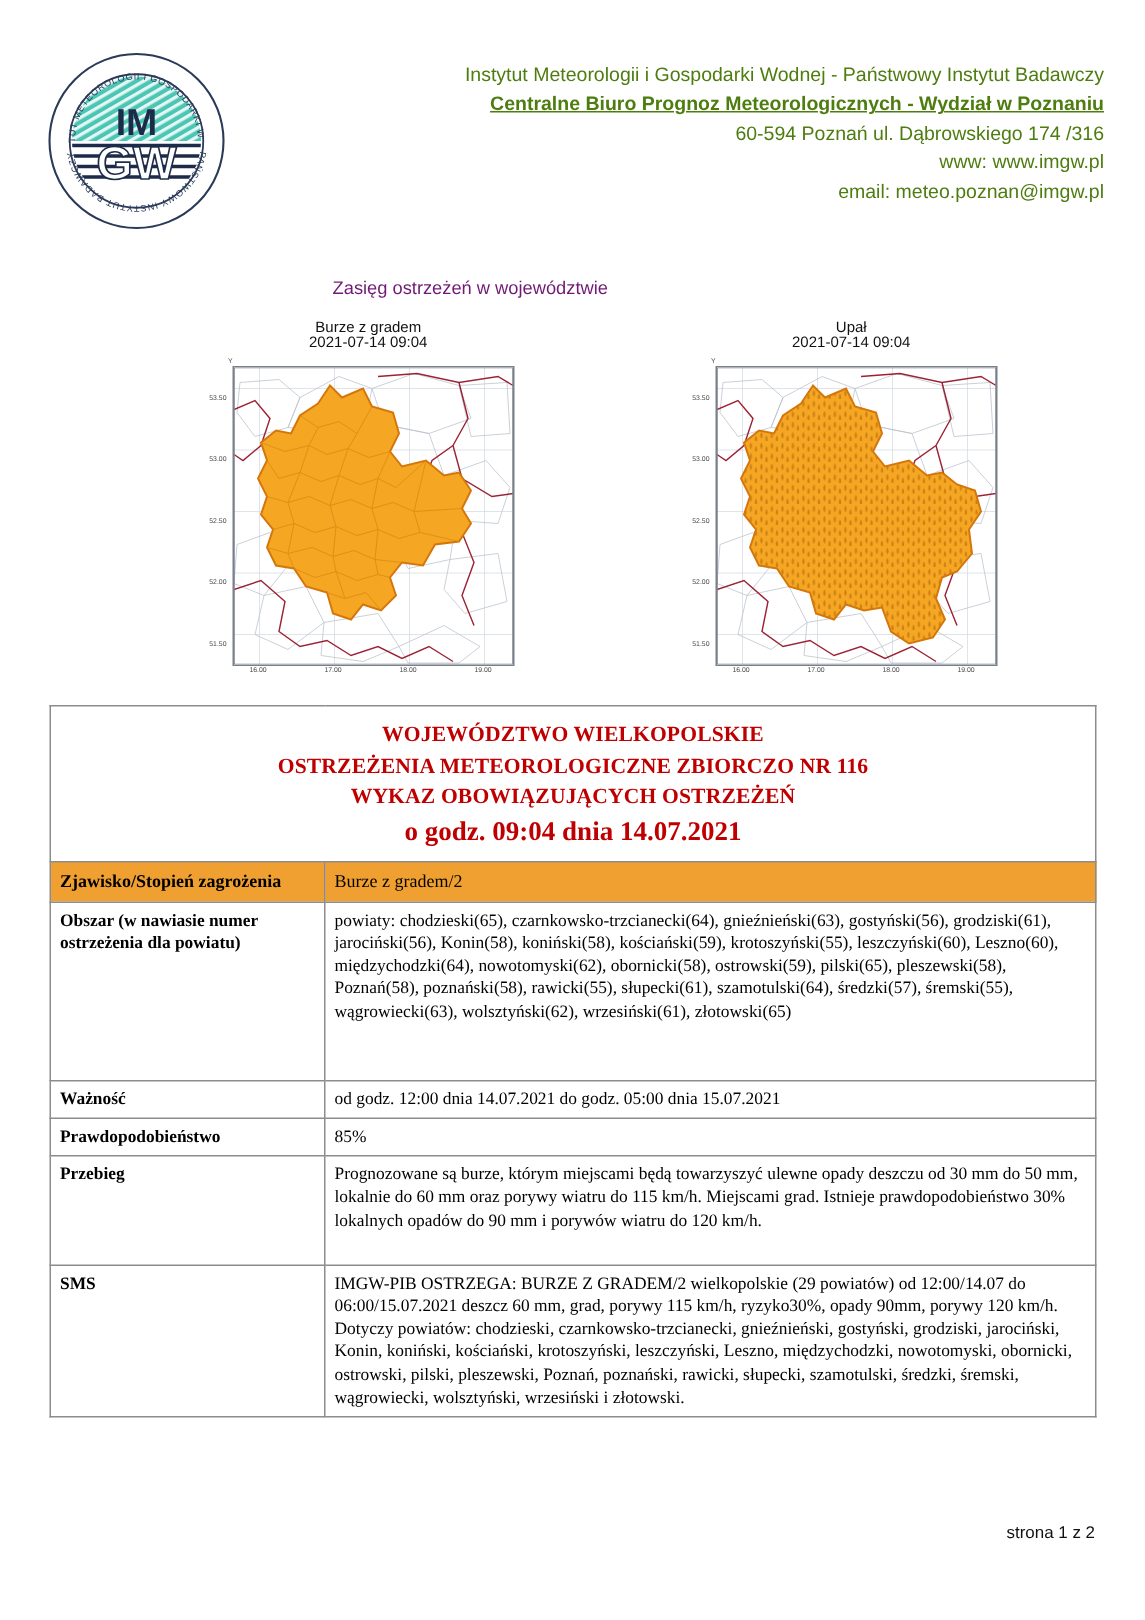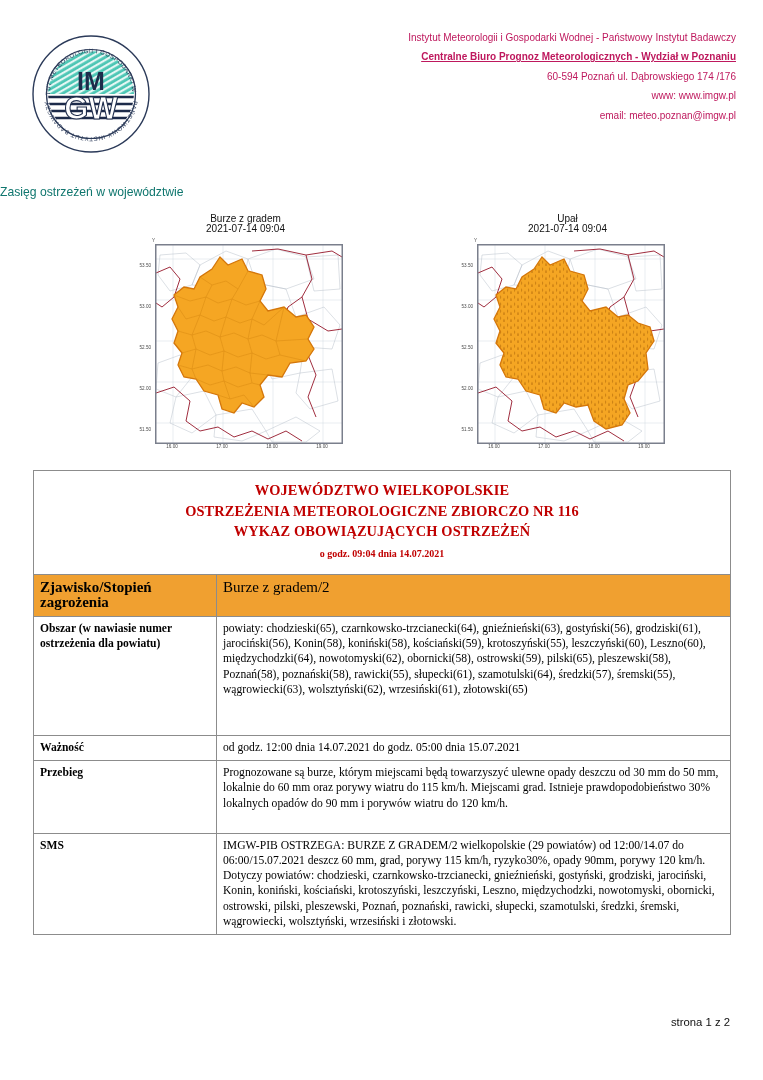--- a/index.html
+++ b/index.html
@@ -26,44 +26,44 @@
   .logo-wrap {
     position: absolute;
     left: 30px;
     top: 33px;
     width: 122px;
     height: 122px;
   }
   .header-text {
     position: absolute;
     right: 27px;
-    top: 28px;
+    top: 40px;
     text-align: right;
     font-family: "Liberation Sans", sans-serif;
-    font-size: 10px;
+    font-size: 13px;
     line-height: 19.4px;
-    color: #be185d;
+    color: #4d7c0f;
     white-space: nowrap;
   }
   .header-text .bold { font-weight: bold; text-decoration: underline; }
 
   
   .maps-section {
     position: absolute;
     top: 172px; left: 0;
     width: 763px;
     height: 296px;
   }
   .zasieg-title {
     position: absolute;
     top: 13px;
     width: 627px;
-    text-align: left;
+    text-align: center;
     font-size: 12.2px;
-    color: #0f766e;
+    color: #701a75;
   }
   .map-block { position: absolute; top: 42px; width: 235px; }
   .map-block.left  { left: 128px; }
   .map-block.right { left: 450px; }
   .map-caption {
     text-align: center;
     font-size: 10px;
     line-height: 10.4px;
     color: #111;
     height: 22px;
@@ -134,27 +134,27 @@
     color: #c00000;
     font-weight: bold;
     padding: 9px 6px 10px 6px !important;
   }
   .title-cell .t-line {
     font-size: 14.4px;
     line-height: 20.5px;
     letter-spacing: 0.1px;
   }
   .title-cell .t-time {
-    font-size: 10px;
+    font-size: 18px;
     line-height: 20px;
     margin-top: 2px;
   }
   .hdr-row td {
     background: #F0A030;
-    font-size: 15px;
+    font-size: 12px;
     padding-top: 5px;
     padding-bottom: 6px;
   }
   .hdr-row td.lbl { font-weight: bold; }
   td.lbl {
     font-weight: bold;
     width: 183px;
   }
   .pad-bottom-big { padding-bottom: 38px !important; }
   .pad-bottom-mid { padding-bottom: 22px !important; }
@@ -210,21 +210,21 @@
       </text>
       <text font-family="Liberation Sans, sans-serif" font-size="6.1" fill="#2b3a59" letter-spacing="0.5">
         <textPath href="#arcBot" startOffset="50%" text-anchor="middle">PAŃSTWOWY INSTYTUT BADAWCZY</textPath>
       </text>
     </svg>
   </div>
 
   <div class="header-text">
     <div>Instytut Meteorologii i Gospodarki Wodnej - Państwowy Instytut Badawczy</div>
     <div class="bold">Centralne Biuro Prognoz Meteorologicznych - Wydział w Poznaniu</div>
-    <div>60-594 Poznań ul. Dąbrowskiego 174 /176</div>
+    <div>60-594 Poznań ul. Dąbrowskiego 174 /316</div>
     <div>www: www.imgw.pl</div>
     <div>email: meteo.poznan@imgw.pl</div>
   </div>
 </div>
 
 <div class="maps-section">
 
   <div class="zasieg-title">Zasięg ostrzeżeń w województwie</div>
 
   <div class="map-block left">
@@ -404,20 +404,24 @@
     <tr>
       <td class="lbl pad-bottom-big">Obszar (w nawiasie numer ostrzeżenia dla powiatu)</td>
       <td class="pad-bottom-big">powiaty: chodzieski(65), czarnkowsko-trzcianecki(64), gnieźnieński(63), gostyński(56), grodziski(61), jarociński(56), Konin(58), koniński(58), kościański(59), krotoszyński(55), leszczyński(60), Leszno(60), międzychodzki(64), nowotomyski(62), obornicki(58), ostrowski(59), pilski(65), pleszewski(58), Poznań(58), poznański(58), rawicki(55), słupecki(61), szamotulski(64), średzki(57), śremski(55), wągrowiecki(63), wolsztyński(62), wrzesiński(61), złotowski(65)</td>
     </tr>
 
     <tr>
       <td class="lbl">Ważność</td>
       <td>od godz. 12:00 dnia 14.07.2021 do godz. 05:00 dnia 15.07.2021</td>
     </tr>
 
+    <tr>
+      <td class="lbl">Prawdopodobieństwo</td>
+      <td>85%</td>
+    </tr>
 
     <tr>
       <td class="lbl pad-bottom-mid">Przebieg</td>
       <td class="pad-bottom-mid">Prognozowane są burze, którym miejscami będą towarzyszyć ulewne opady deszczu od 30 mm do 50 mm, lokalnie do 60 mm oraz porywy wiatru do 115 km/h. Miejscami grad. Istnieje prawdopodobieństwo 30% lokalnych opadów do 90 mm i porywów wiatru do 120 km/h.</td>
     </tr>
 
     <tr>
       <td class="lbl">SMS</td>
       <td>IMGW-PIB OSTRZEGA: BURZE Z GRADEM/2 wielkopolskie (29 powiatów) od 12:00/14.07 do 06:00/15.07.2021 deszcz 60 mm, grad, porywy 115 km/h, ryzyko30%, opady 90mm, porywy 120 km/h. Dotyczy powiatów: chodzieski, czarnkowsko-trzcianecki, gnieźnieński, gostyński, grodziski, jarociński, Konin, koniński, kościański, krotoszyński, leszczyński, Leszno, międzychodzki, nowotomyski, obornicki, ostrowski, pilski, pleszewski, Poznań, poznański, rawicki, słupecki, szamotulski, średzki, śremski, wągrowiecki, wolsztyński, wrzesiński i złotowski.</td>
     </tr>

